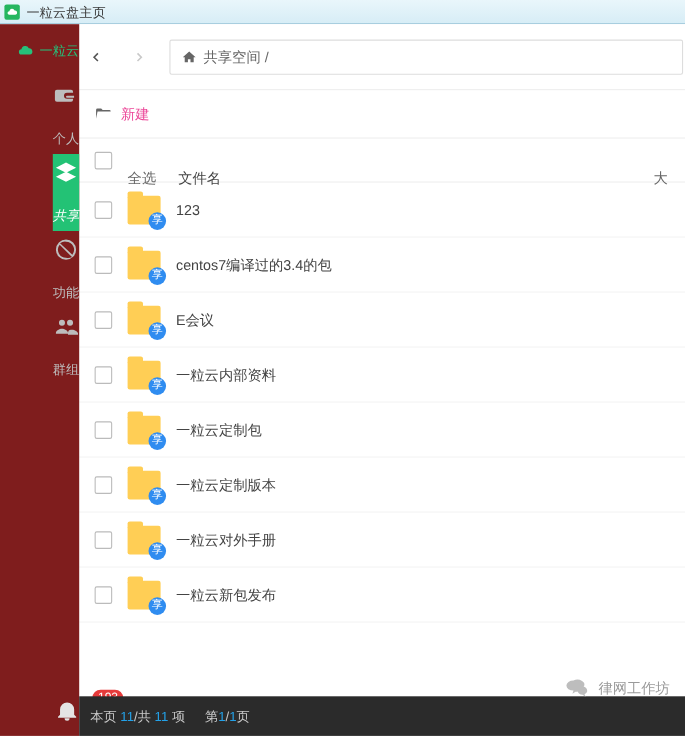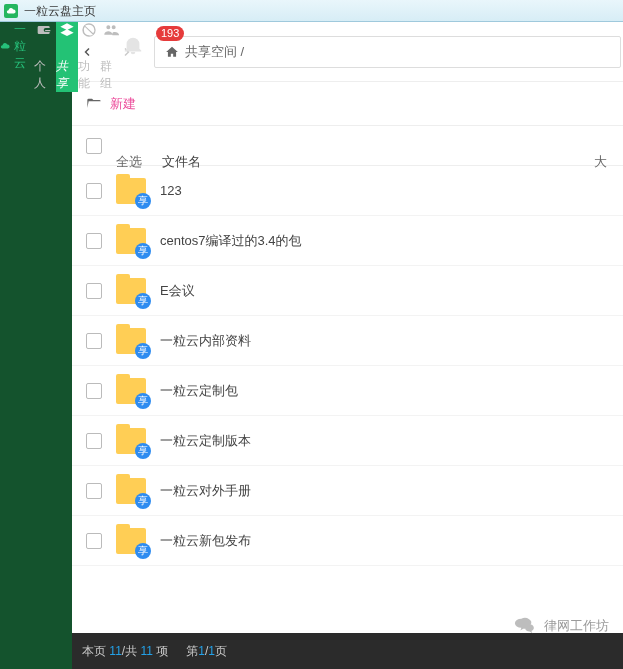--- a/index.html
+++ b/index.html
@@ -18,22 +18,22 @@
     width:14px; height:14px; margin-right:6px;
     display:inline-flex; align-items:center; justify-content:center;
     background:#25b65f; border-radius:2px;
   }
   .titlebar .tb-icon svg { width:10px; height:10px; fill:#fff; }
 
   .app { display:flex; height: calc(669px - 22px); width:100%; }
 
   
   .sidebar {
-    width: 72px; background:#14532d; color:#ccc;
-    display:flex; flex-direction:row; align-items:flex-start;
+    width: 72px; background:#7f1d1d; color:#ccc;
+    display:flex; flex-direction:column; align-items:flex-end;
     position:relative;
   }
   .brand {
     height: 48px; display:flex; align-items:center; justify-content:center;
     color:#26c07a; font-size:12px;
   }
   .brand svg { fill:#26c07a; margin-right:4px; }
   .nav-item {
     height: 70px; display:flex; flex-direction:column; align-items:center; justify-content:center;
     color:#bdbdbd; cursor:pointer; font-size:12px;

